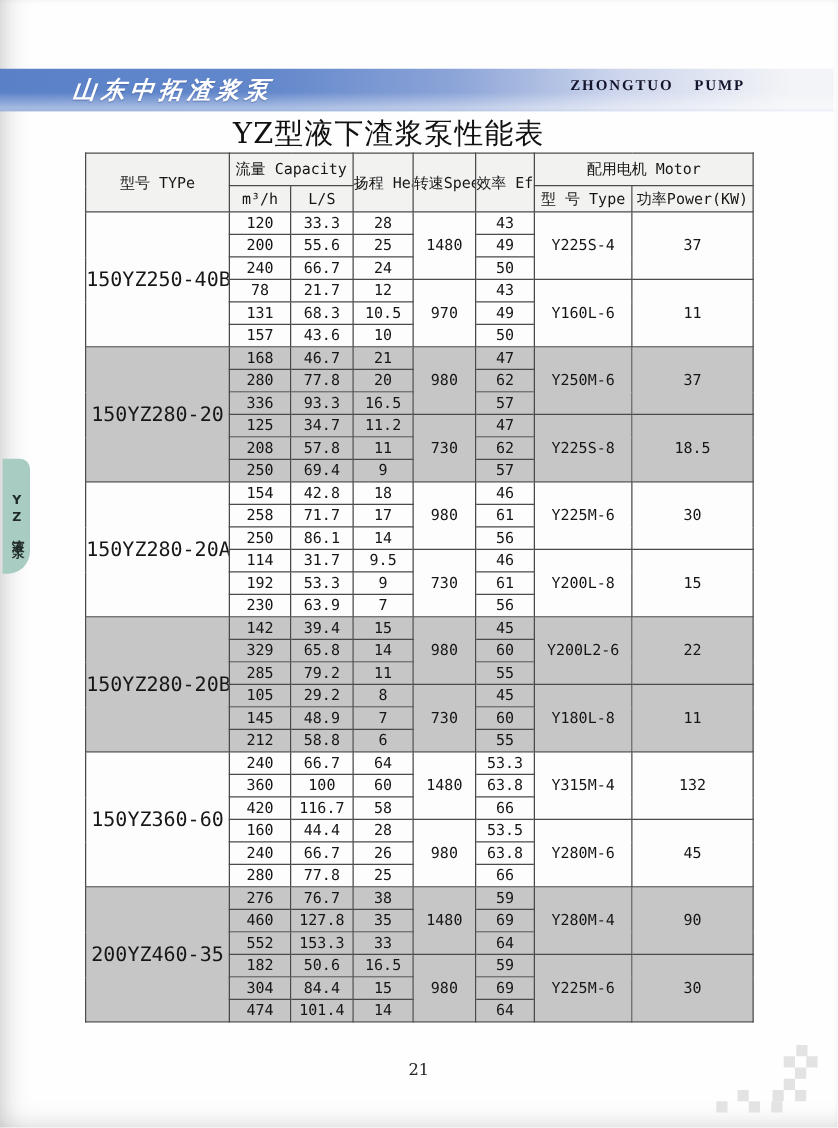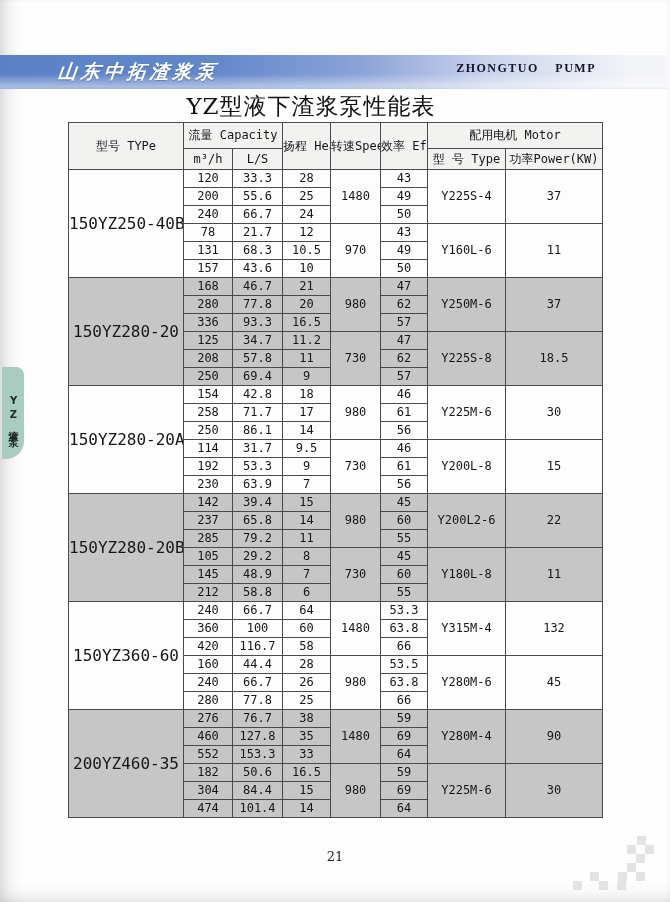--- a/index.html
+++ b/index.html
@@ -266,21 +266,21 @@
           <td rowspan="6" class="td-model">150YZ280-20B</td>
           <td>142</td>
           <td>39.4</td>
           <td>15</td>
           <td rowspan="3">980</td>
           <td>45</td>
           <td rowspan="3">Y200L2-6</td>
           <td rowspan="3">22</td>
         </tr>
         <tr>
-          <td>237</td>
+          <td>329</td>
           <td>65.8</td>
           <td>14</td>
           <td>60</td>
         </tr>
         <tr>
           <td>285</td>
           <td>79.2</td>
           <td>11</td>
           <td>55</td>
         </tr>

